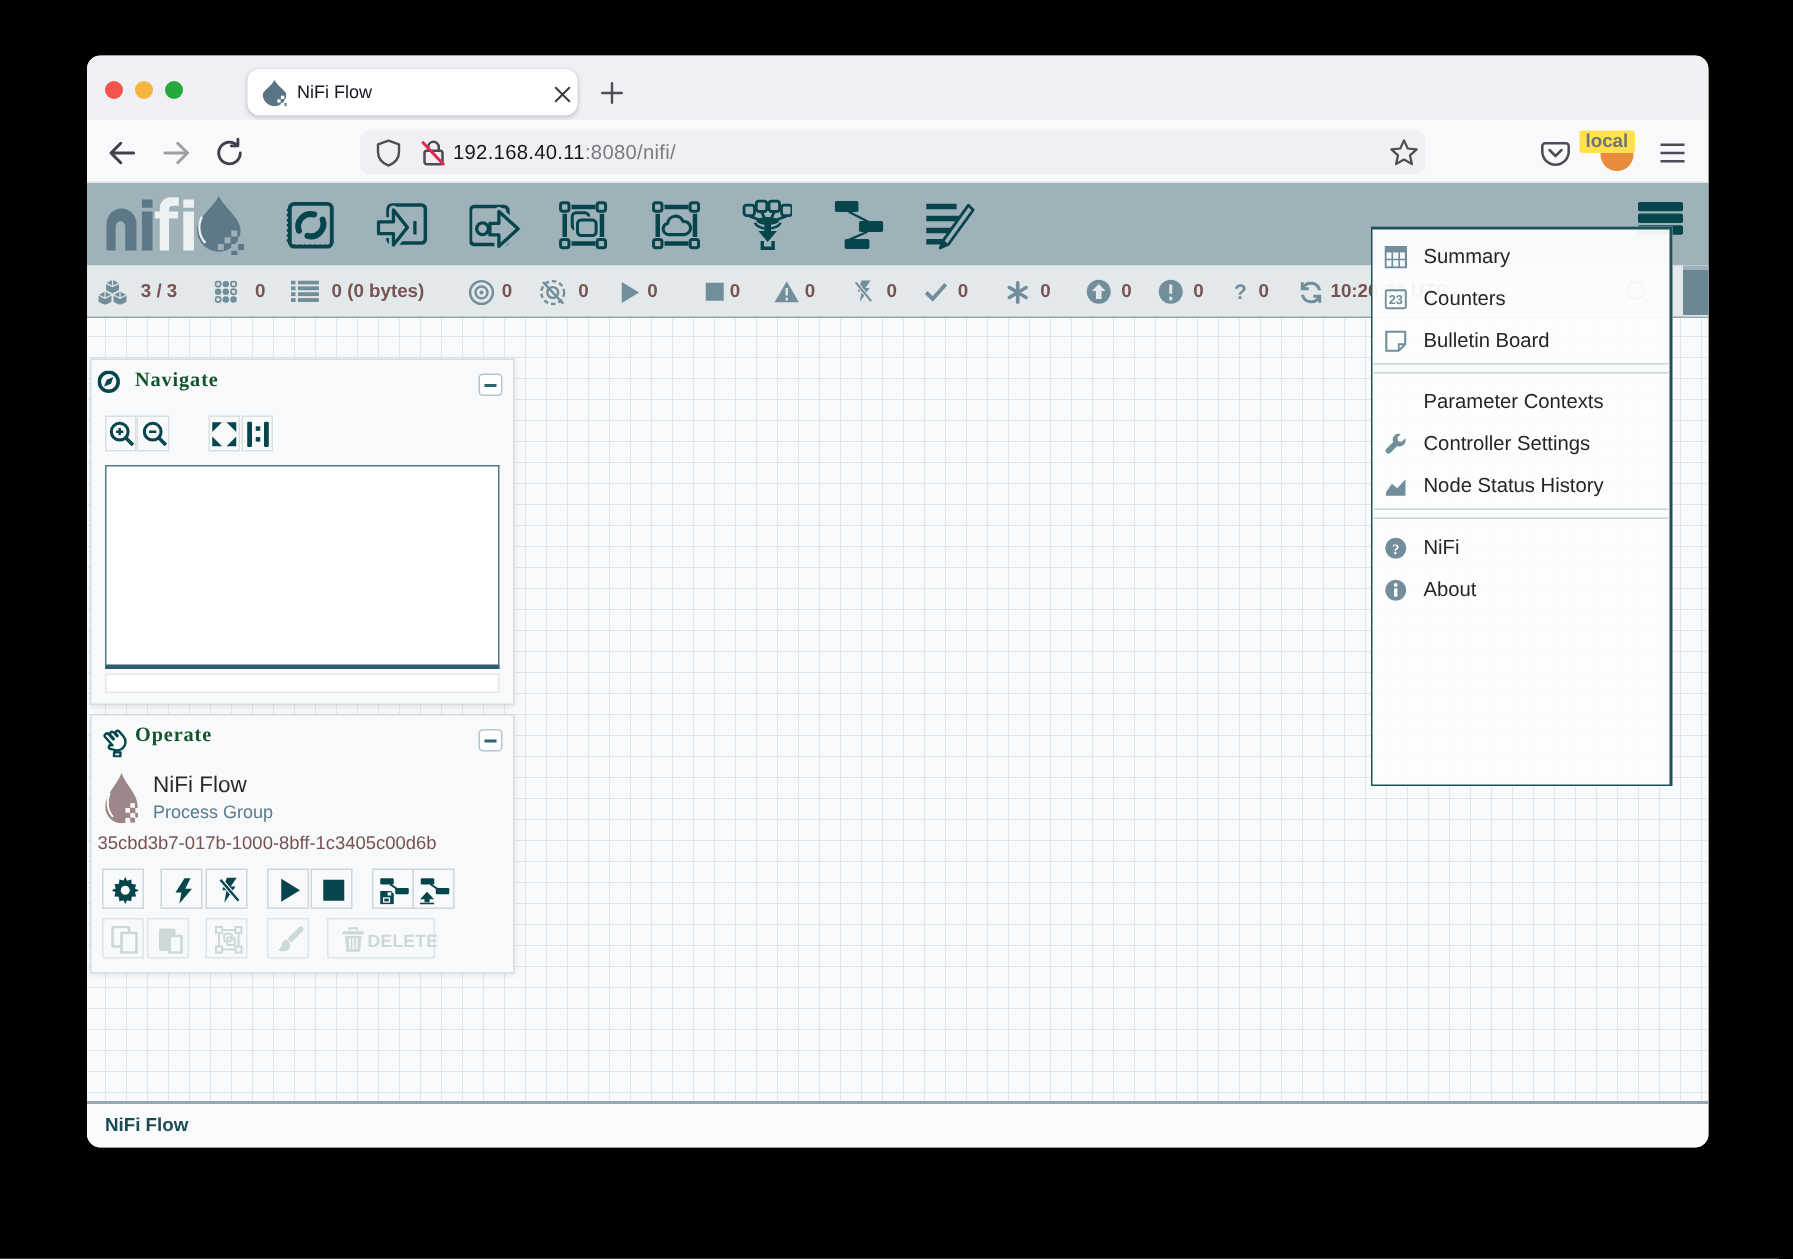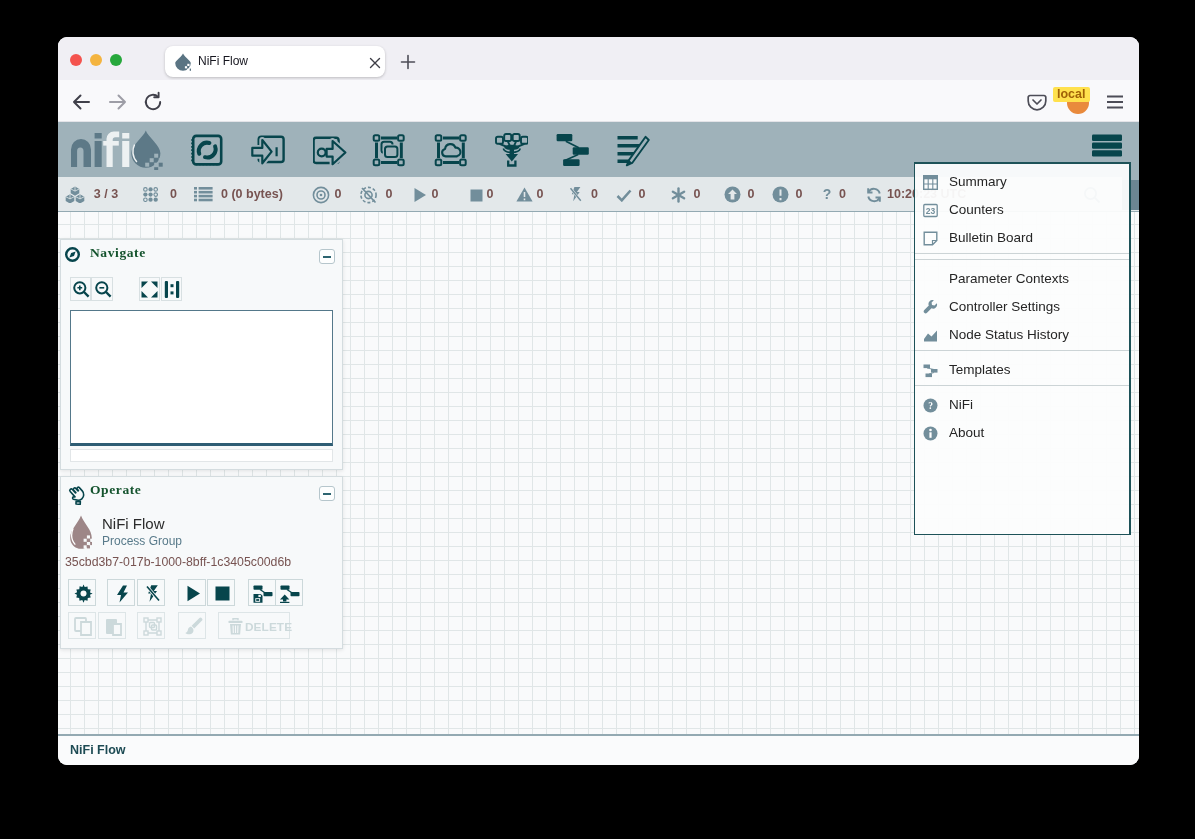--- a/index.html
+++ b/index.html
@@ -5,21 +5,21 @@
 
 #tabbar { position:absolute; left:0; top:0; width:100%; height:43px; background:#f0eff4; }
 .tl { position:absolute; top:17px; width:12px; height:12px; border-radius:50%; }
 #tab { position:absolute; left:107px; top:9px; width:220px; height:31px; background:#fff; border-radius:8px; box-shadow:0 1px 3px rgba(0,0,0,0.22); }
 #tab .title { position:absolute; left:33px; top:8px; font-size:12px; color:#16161f; }
 #navbar { position:absolute; left:0; top:43px; width:100%; height:42px; background:#f9f9fb; border-bottom:1px solid #e3e3e8; }
 #urlfield { position:absolute; left:182px; top:50px; width:710px; height:29px; background:#f0f0f4; border-radius:6px; z-index:5; }
 #urltext { position:absolute; left:62px; top:7px; font-size:13.5px; color:#16161f; letter-spacing:0.2px; }
 #urltext .dim { color:#7a7a84; }
 #avatar { position:absolute; left:1009px; top:55px; width:22px; height:22px; border-radius:50%; background:#e98a3c; z-index:5; }
-#localbadge { position:absolute; left:995px; top:50px; z-index:6; background:#ffe14d; color:#a16207; font-size:12.5px; font-weight:bold; padding:0px 4px 1px 4px; border-radius:2px; }
+#localbadge { position:absolute; left:995px; top:50px; z-index:6; background:#ffe14d; color:#737373; font-size:12.5px; font-weight:bold; padding:0px 4px 1px 4px; border-radius:2px; }
 
 #nhead { position:absolute; left:0; top:85px; width:100%; height:55px; background:#9fb2ba; }
 #nstatus { position:absolute; left:0; top:140px; width:100%; height:35px; background:#e3e8ea; border-bottom:1.5px solid #93a9b2; }
 
 #ncanvas { position:absolute; left:0; top:175px; width:100%; height:522px; background:#f9fafb;
   background-image:linear-gradient(to right,#e0e6e7 1px,transparent 1px),linear-gradient(to bottom,#e0e6e7 1px,transparent 1px);
   background-size:14px 14px; background-position:12px 12px; }
 #breadcrumb { position:absolute; left:0; top:697px; width:100%; height:31px; background:#fafbfc; border-top:2px solid #93a9b2; }
 #breadcrumb b { position:absolute; left:12px; top:7px; font-size:12.5px; color:#1d4b54; font-weight:700; }
 
@@ -33,21 +33,21 @@
 .nbtn { position:absolute; border:1px solid #d8e0e2; background:#f7f9fa; }
 #outline { position:absolute; left:9px; top:70px; width:263px; height:136px; background:#fff; border:1px solid #54788a; border-bottom:3px solid #2e5d74; }
 #birdstrip { position:absolute; left:9px; top:209px; width:263px; height:13px; background:#fff; border:1px solid #e2e6e8; }
 #opname { position:absolute; left:41px; top:38px; font-size:15px; color:#2b2b2b; }
 #optype { position:absolute; left:41px; top:57px; font-size:12px; color:#587a8a; }
 #opid { position:absolute; left:4px; top:78px; font-size:12.3px; color:#775351; }
 .obtn { position:absolute; width:28px; height:27px; border:1px solid #ccd8da; }
 .obtn.dis { border-color:#dde5e7; }
 #delbtn { position:absolute; width:72px; height:27px; border:1px solid #dde5e7; color:#ccd9db; font-size:11.8px; font-weight:700; letter-spacing:0.1px; }
 
-#menu { position:absolute; left:856px; top:125px; width:217px; height:373px; background:rgba(252,253,253,0.95); border:solid #1d5258; border-width:2px 2px 1px 1px; z-index:10; padding-top:4px; }
+#menu { position:absolute; left:856px; top:114px; width:201px; height:373px; background:rgba(252,253,253,0.95); border:solid #1d5258; border-width:2px 2px 1px 1px; z-index:10; padding-top:4px; }
 .mi { position:relative; height:28px; line-height:28px; font-size:13.5px; color:#252525; padding-left:34px; }
 .mi svg { position:absolute; left:8px; top:6.5px; }
 .mi.hl { background:#bcc7cb; }
 .msep { height:1px; background:#ccd4d6; margin:1px 0 5px 0; }
 </style></head>
 <body>
 <div id="win">
   <div id="tabbar">
     <div class="tl" style="left:12px;background:#f4534e"></div>
     <div class="tl" style="left:32px;background:#f4b43f"></div>
@@ -76,20 +76,34 @@
   <div style="position:absolute;left:12px;top:54px;"><svg width="22" height="22" viewBox="0 0 22 22" style="">
         <path d="M4 11h15M4 11l6.5-6.5M4 11l6.5 6.5" stroke="#40404a" stroke-width="2" fill="none" stroke-linecap="round" stroke-linejoin="round"></path>
       </svg></div>
     <div style="position:absolute;left:49px;top:54px;"><svg width="22" height="22" viewBox="0 0 22 22" style="">
         <path d="M3 11h15M18 11l-6.5-6.5M18 11l-6.5 6.5" stroke="#9d9da6" stroke-width="2" fill="none" stroke-linecap="round" stroke-linejoin="round"></path>
       </svg></div>
     <div style="position:absolute;left:84px;top:54px;"><svg width="22" height="22" viewBox="0 0 22 22" style="">
         <path d="M18.2 11a7.2 7.2 0 1 1-2.1-5.1" stroke="#40404a" stroke-width="1.9" fill="none" stroke-linecap="round"></path>
         <path d="M16.6 1.8v4.4h-4.4" fill="none" stroke="#40404a" stroke-width="1.9" stroke-linecap="round" stroke-linejoin="round"></path>
       </svg></div>
+  <div id="urlfield">
+    <div style="position:absolute;left:9px;top:4.5px;"><svg width="20" height="20" viewBox="0 0 20 20" style="">
+          <path d="M10 1.8 L17 4.2 V9.3 C17 13.8 14.2 16.7 10 18.4 C5.8 16.7 3 13.8 3 9.3 V4.2 Z" fill="none" stroke="#4d4d57" stroke-width="1.6" stroke-linejoin="round"></path>
+        </svg></div>
+      <div style="position:absolute;left:38px;top:3.5px;"><svg width="22" height="22" viewBox="0 0 22 22" style="">
+          <rect x="5" y="9.5" width="12" height="9" rx="1.6" fill="none" stroke="#4d4d57" stroke-width="1.7"></rect>
+          <path d="M7.5 9.5 V7 a3.5 3.5 0 0 1 7 0 v2.5" fill="none" stroke="#4d4d57" stroke-width="1.7"></path>
+          <line x1="3.5" y1="3.5" x2="18" y2="19" stroke="#e22850" stroke-width="2"></line>
+        </svg></div>
+    <span id="urltext">192.168.40.11<span class="dim">:8080/nifi/</span></span>
+    <div style="position:absolute;left:685px;top:4px;"><svg width="22" height="22" viewBox="0 0 22 22" style="">
+          <path d="M11 2.6 L13.5 8 L19.4 8.6 L15 12.6 L16.3 18.4 L11 15.4 L5.7 18.4 L7 12.6 L2.6 8.6 L8.5 8 Z" fill="none" stroke="#4d4d57" stroke-width="1.5" stroke-linejoin="round"></path>
+        </svg></div>
+  </div>
   <div style="position:absolute;left:968px;top:54px;"><svg width="22" height="22" viewBox="0 0 22 22" style="">
         <path d="M4 4.5 h14 a1.8 1.8 0 0 1 1.8 1.8 V10 a8.8 8.8 0 0 1-17.6 0 V6.3 A1.8 1.8 0 0 1 4 4.5 Z" fill="none" stroke="#4d4d57" stroke-width="1.7"></path>
         <path d="M7 9 l4 4 l4-4" fill="none" stroke="#4d4d57" stroke-width="1.7" stroke-linecap="round" stroke-linejoin="round"></path>
       </svg></div>
   <div id="avatar"></div>
   <div id="localbadge">local</div>
   <div style="position:absolute;left:1046px;top:54px;"><svg width="22" height="22" viewBox="0 0 22 22" style="">
         <g stroke="#4d4d57" stroke-width="1.8">
           <line x1="3" y1="5.5" x2="19" y2="5.5"></line>
           <line x1="3" y1="11" x2="19" y2="11"></line>
@@ -524,29 +538,20 @@
       <div class="msep"></div>
       <div class="msep"></div>
       <div class="mi"><span>Parameter Contexts</span></div>
       <div class="mi"><svg width="15" height="15" viewBox="0 0 15 15" style="">
           <path d="M13.8 3.2 a4 4 0 0 1-5.3 5.1 L4 12.8 a1.9 1.9 0 0 1-2.7-2.7 L5.8 5.6 A4 4 0 0 1 10.9 0.3 L8.6 2.6 L9 5.1 L11.5 5.5 Z" fill="#728e9b"></path>
         </svg><span>Controller Settings</span></div>
       <div class="mi"><svg width="15" height="15" viewBox="0 0 15 15" style="">
           <path d="M1 13.5 V11 L5 5.5 L8.5 8.5 L14 2.5 V13.5 Z" fill="#728e9b"></path>
         </svg><span>Node Status History</span></div>
       <div class="msep"></div>
-      <div class="mi"><svg width="15" height="15" viewBox="0 0 15 15" style="">
-          <rect x="0.5" y="1.5" width="6.5" height="3.6" fill="#728e9b"></rect>
-          <rect x="8" y="6" width="6.5" height="3.6" fill="#728e9b"></rect>
-          <rect x="2.5" y="10.5" width="6.5" height="3.6" fill="#728e9b"></rect>
-          <g stroke="#728e9b" stroke-width="0.9">
-            <line x1="4" y1="5" x2="11" y2="6.5"></line>
-            <line x1="11" y1="9.5" x2="6" y2="11"></line>
-          </g>
-        </svg><span>Templates</span></div>
       <div class="msep"></div>
       <div class="mi"><svg width="15" height="15" viewBox="0 0 15 15" style="">
           <circle cx="7.5" cy="7.5" r="7" fill="#728e9b"></circle>
           <text x="7.5" y="11.2" font-size="9.5" font-weight="bold" fill="#fff" text-anchor="middle" font-family="Liberation Serif">?</text>
         </svg><span>NiFi</span></div>
       <div class="mi"><svg width="15" height="15" viewBox="0 0 15 15" style="">
           <circle cx="7.5" cy="7.5" r="7" fill="#728e9b"></circle>
           <rect x="6.4" y="6.3" width="2.2" height="5.5" fill="#fff"></rect>
           <circle cx="7.5" cy="4" r="1.3" fill="#fff"></circle>
         </svg><span>About</span></div>

